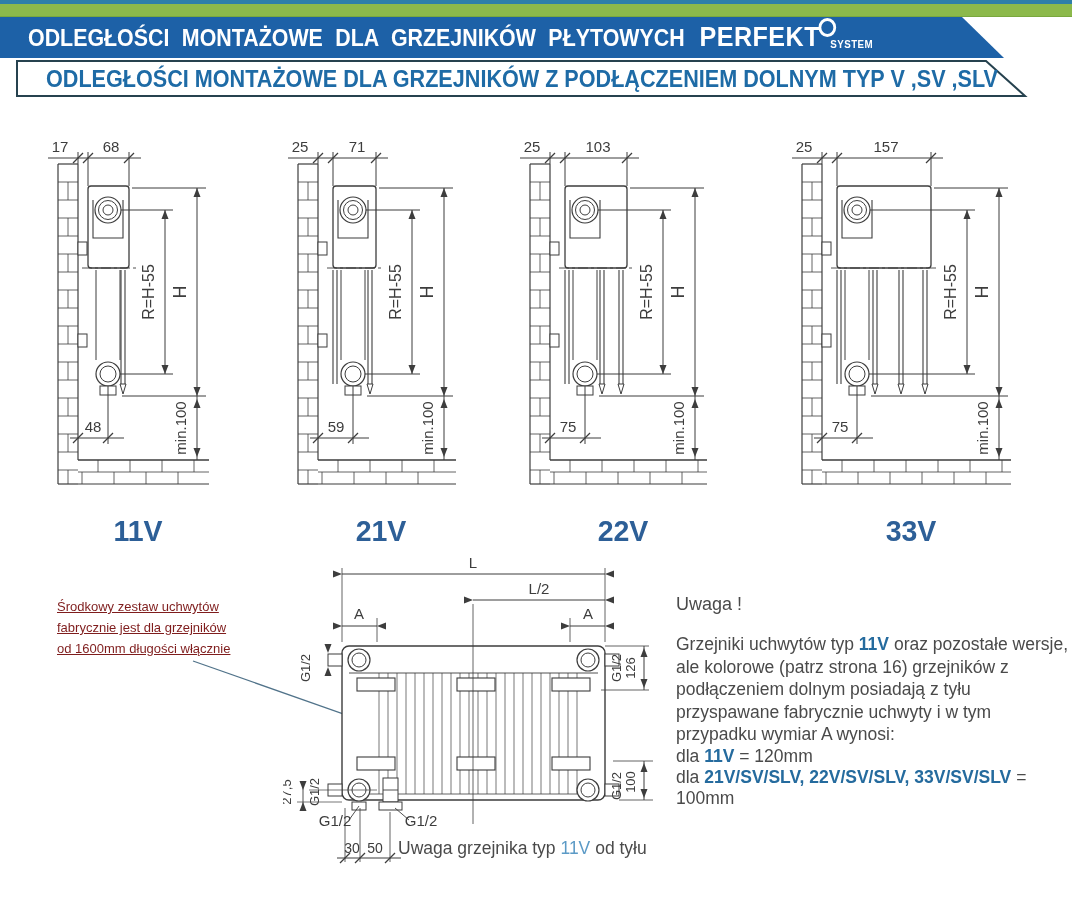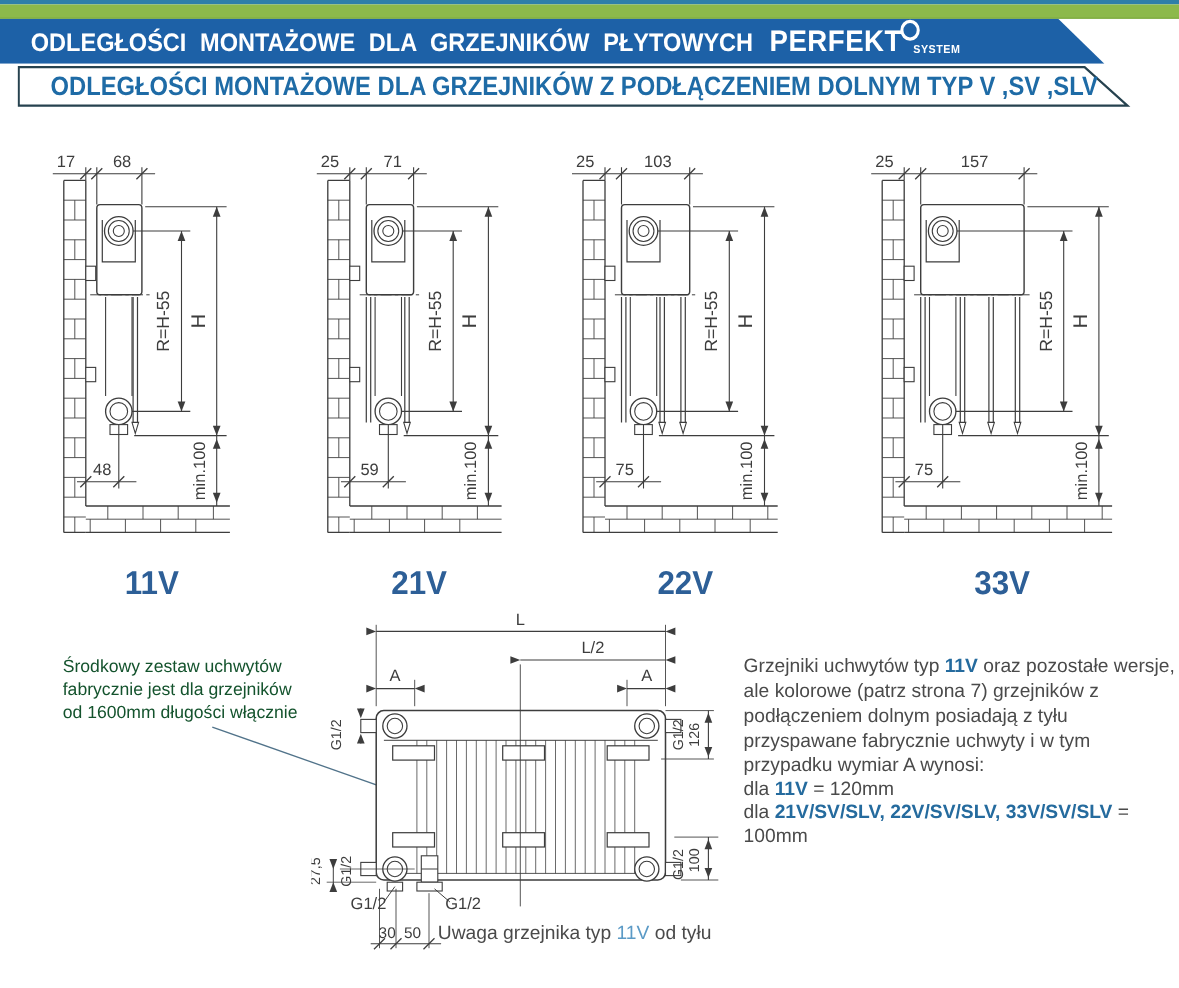--- a/index.html
+++ b/index.html
@@ -16,21 +16,21 @@
      position:relative;top:-9px;left:-2px;}
   .brand .bsub{font-size:10.5px;font-weight:bold;letter-spacing:.5px;position:relative;left:-8px;top:2px;}
   #subbanner{left:16px;top:60px;width:1020px;height:38px;}
   #subbanner .stxt{position:absolute;left:30px;top:0;height:38px;line-height:38px;white-space:nowrap;
      color:#1e6ba6;font-weight:bold;font-size:24px;transform:scaleX(.9);transform-origin:left center;}
   
   .diag{top:138px;width:258px;height:420px;}
   .diag .tlabel{position:absolute;top:376px;width:90px;text-align:center;
      color:#2d5f97;font-weight:bold;font-size:30px;transform:scaleX(.95);}
   
-  #note-left{left:57px;top:596px;width:260px;font-size:16px;color:#14532d;line-height:21px;}
+  #note-left{left:57px;top:596px;width:260px;font-size:13px;color:#7f1d1d;line-height:21px;text-decoration:underline;}
   #rear-caption{left:398px;top:838px;font-size:17.5px;color:#4a4a4a;white-space:nowrap;}
   #rear-caption .lt{color:#5b9ac6;}
   #note-right{left:676px;top:594px;width:392px;color:#4a4a4a;}
   #note-right .hd{font-size:18px;margin:0 0 18px 0;}
   #note-right .para{font-size:17.5px;line-height:22.5px;margin:0;}
   #note-right .spec{font-size:17.5px;margin-top:0;}
   .acc{color:#256b9e;font-weight:bold;}
   svg text{font-family:"Liberation Sans",sans-serif;}
 </style>
 </head>
@@ -564,16 +564,17 @@
     <line x1="102" y1="307" x2="112" y2="297" stroke="#3d3d3d" stroke-width="1.2"></line>
     <text x="69" y="297" fill="#3d3d3d" font-size="14" text-anchor="middle">30</text>
     <text x="92" y="297" fill="#3d3d3d" font-size="14" text-anchor="middle">50</text>
   </svg>
 
 <div class="abs" id="rear-caption">
   <span>Uwaga grzejnika typ </span><span class="lt">11V</span><span> od tyłu</span>
 </div>
 
 <div class="abs" id="note-right">
-  <p class="para"><span>Grzejniki uchwytów typ </span><span class="acc">11V</span><span> oraz pozostałe wersje, ale kolorowe (patrz strona 7) grzejników z podłączeniem dolnym posiadają z tyłu przyspawane fabrycznie uchwyty i w tym przypadku wymiar A wynosi:</span></p>
+  <p class="hd">Uwaga !</p>
+  <p class="para"><span>Grzejniki uchwytów typ </span><span class="acc">11V</span><span> oraz pozostałe wersje, ale kolorowe (patrz strona 16) grzejników z podłączeniem dolnym posiadają z tyłu przyspawane fabrycznie uchwyty i w tym przypadku wymiar A wynosi:</span></p>
   <div class="spec"><span>dla </span><span class="acc">11V</span><span> = 120mm</span></div>
   <div class="spec"><span>dla </span><span class="acc">21V/SV/SLV, 22V/SV/SLV, 33V/SV/SLV</span><span> = 100mm</span></div>
 </div>
 
 </body></html>

